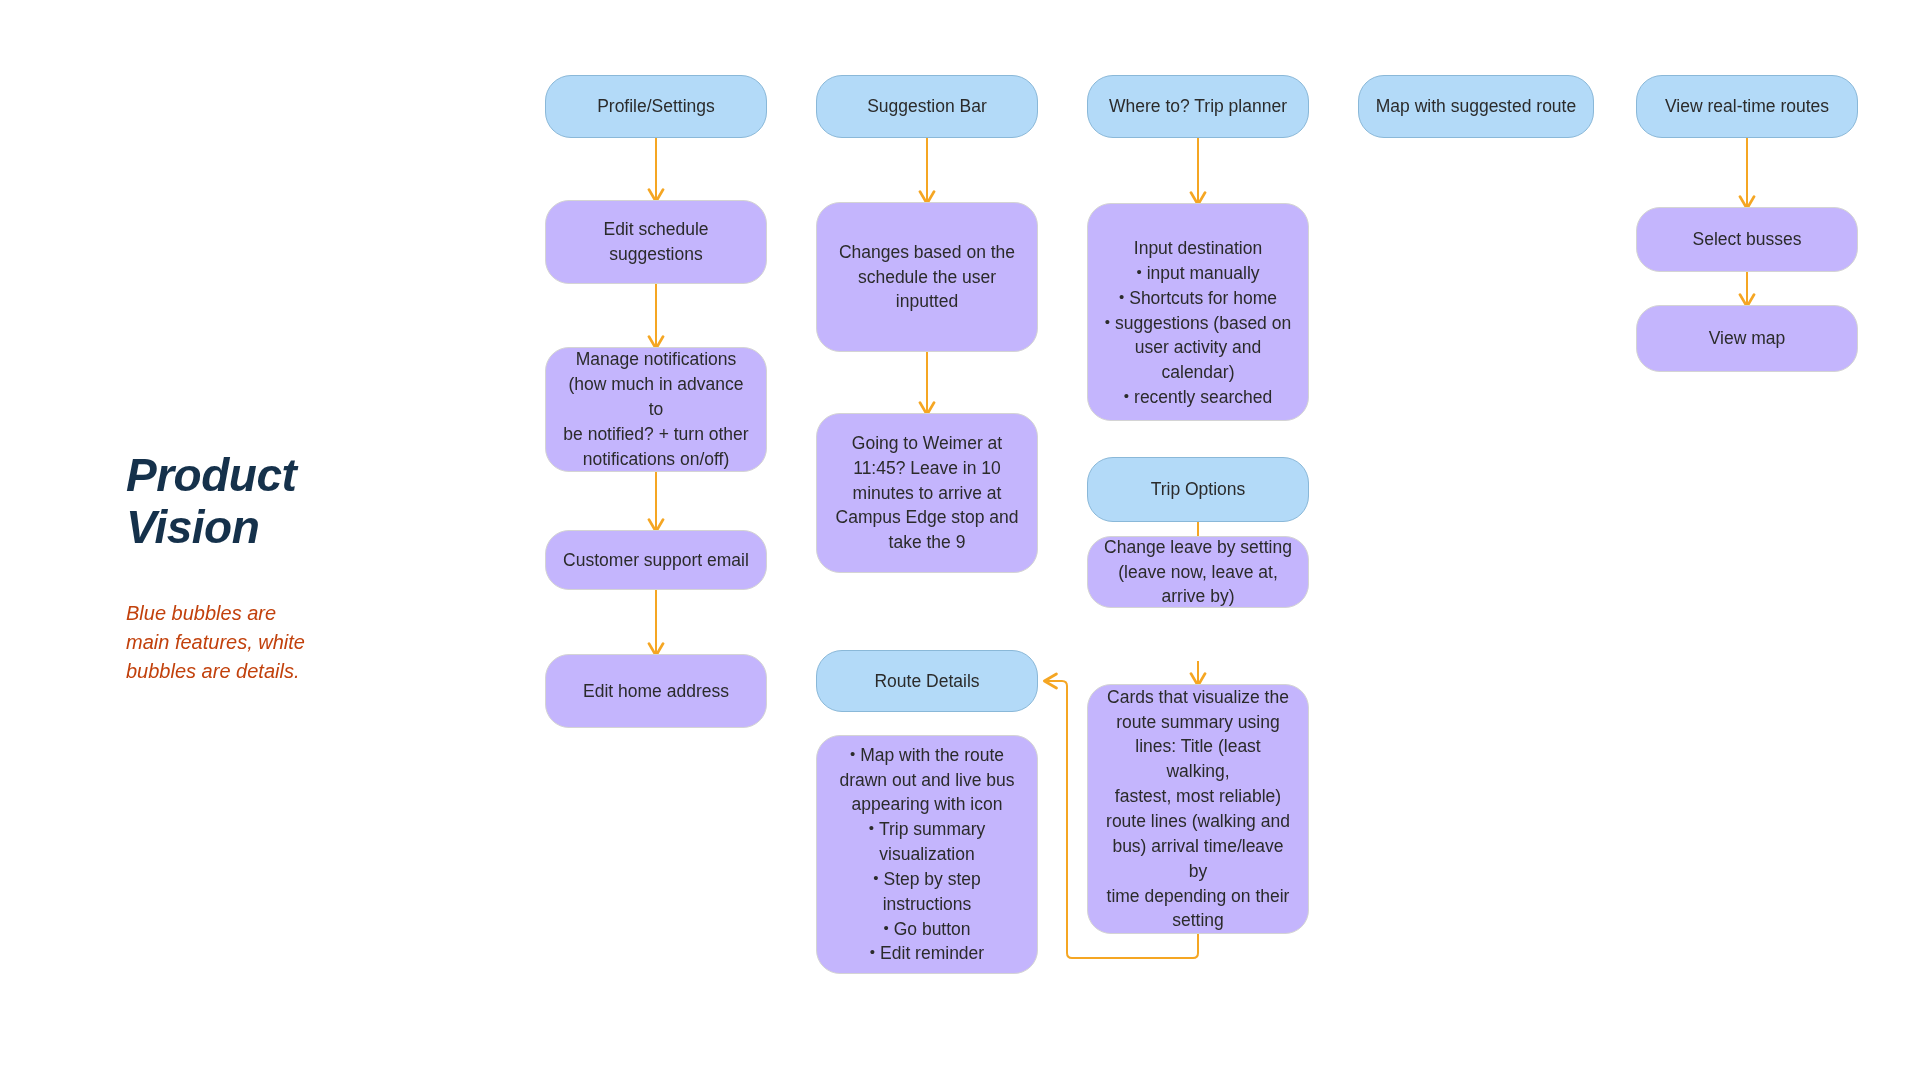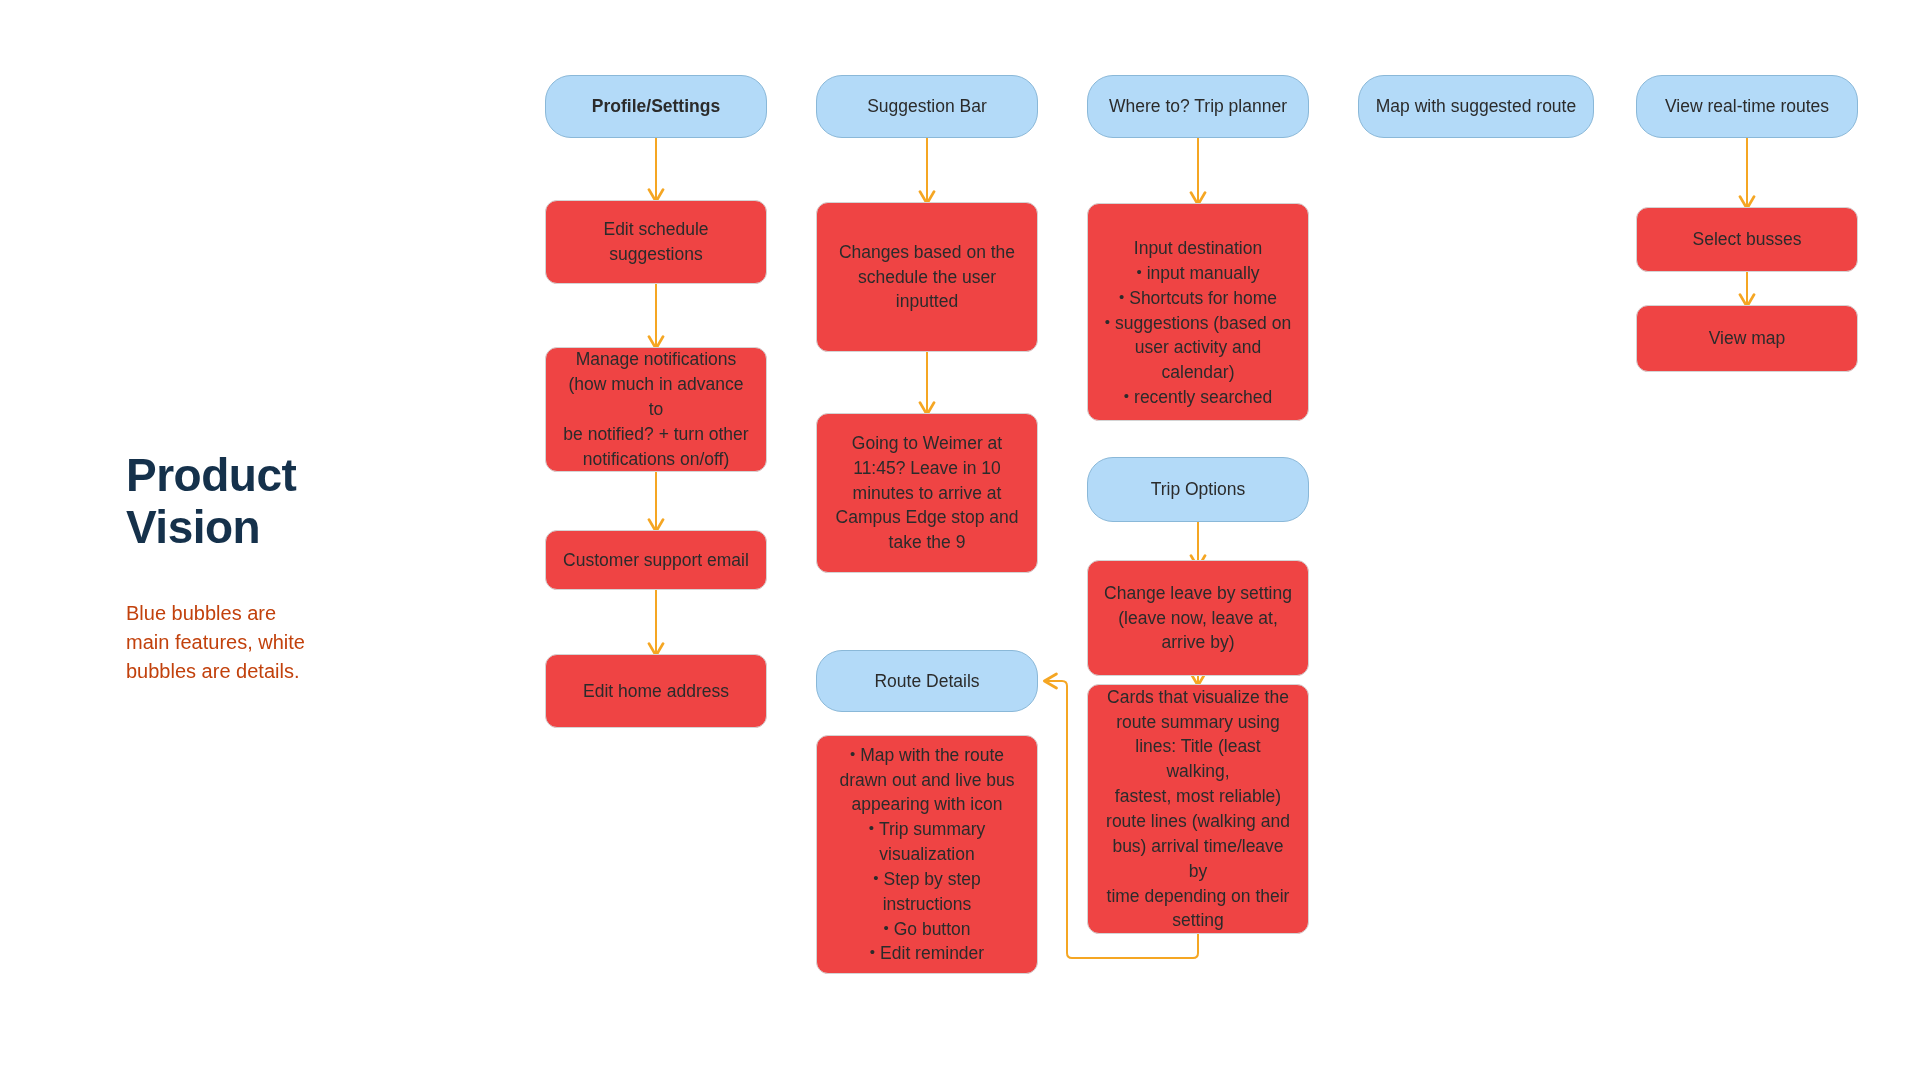--- a/index.html
+++ b/index.html
@@ -27,20 +27,21 @@
     height: 1080px;
     pointer-events: none;
   }
 
   
   .title-block {
     position: absolute;
     left: 126px;
     top: 450px;
     width: 260px;
+    font-style: italic;
   }
   .page-title {
     font-size: 46px;
     line-height: 1.12;
     font-weight: bold;
     color: #15314b;
     letter-spacing: -0.5px;
     margin: 0;
     white-space: pre-line;
   }
@@ -66,23 +67,23 @@
     line-height: 1.42;
     color: #2b2b2b;
     padding: 10px 14px;
   }
   .node.blue {
     background: #b3daf8;
     border: 1.2px solid #8ab8d8;
     border-radius: 26px;
   }
   .node.white {
-    background: #ef4444;
+    background: #c4b5fd;
     border: 1.2px solid #d4d4d4;
-    border-radius: 12px;
+    border-radius: 24px;
   }
   .node .node-text {
     white-space: pre-line;
     width: 100%;
   }
 
   
   .node ul.bullets {
     list-style: none;
     margin: 0;
@@ -140,21 +141,21 @@
   </svg>
 
   <div class="title-block">
     <h1 class="page-title">Product
 Vision</h1>
     <p class="page-subtitle">Blue bubbles are
 main features, white
 bubbles are details.</p>
   </div>
 
-  <div class="node blue" style="left:545px; top:75px; width:222px; height:63px;font-weight:bold;">
+  <div class="node blue" style="left:545px; top:75px; width:222px; height:63px;">
     <span class="node-text">Profile/Settings</span>
   </div>
 
   <div class="node white" style="left:545px; top:200px; width:222px; height:84px;">
     <span class="node-text">Edit schedule
 suggestions</span>
   </div>
 
   <div class="node white" style="left:545px; top:347px; width:222px; height:125px;">
     <span class="node-text">Manage notifications
@@ -216,21 +217,21 @@
         <li><span class="bdot">•</span><span>suggestions (based on user activity and calendar)</span></li>
         <li><span class="bdot">•</span><span>recently searched</span></li>
       </ul>
     </div>
   </div>
 
   <div class="node blue" style="left:1087px; top:457px; width:222px; height:65px;">
     <span class="node-text">Trip Options</span>
   </div>
 
-  <div class="node white" style="left:1087px; top:560px; width:222px; height:116px;">
+  <div class="node white" style="left:1087px; top:536px; width:222px; height:72px;">
     <span class="node-text">Change leave by setting
 (leave now, leave at,
 arrive by)</span>
   </div>
 
   <div class="node white" style="left:1087px; top:684px; width:222px; height:250px;">
     <span class="node-text">Cards that visualize the
 route summary using
 lines: Title (least walking,
 fastest, most reliable)

